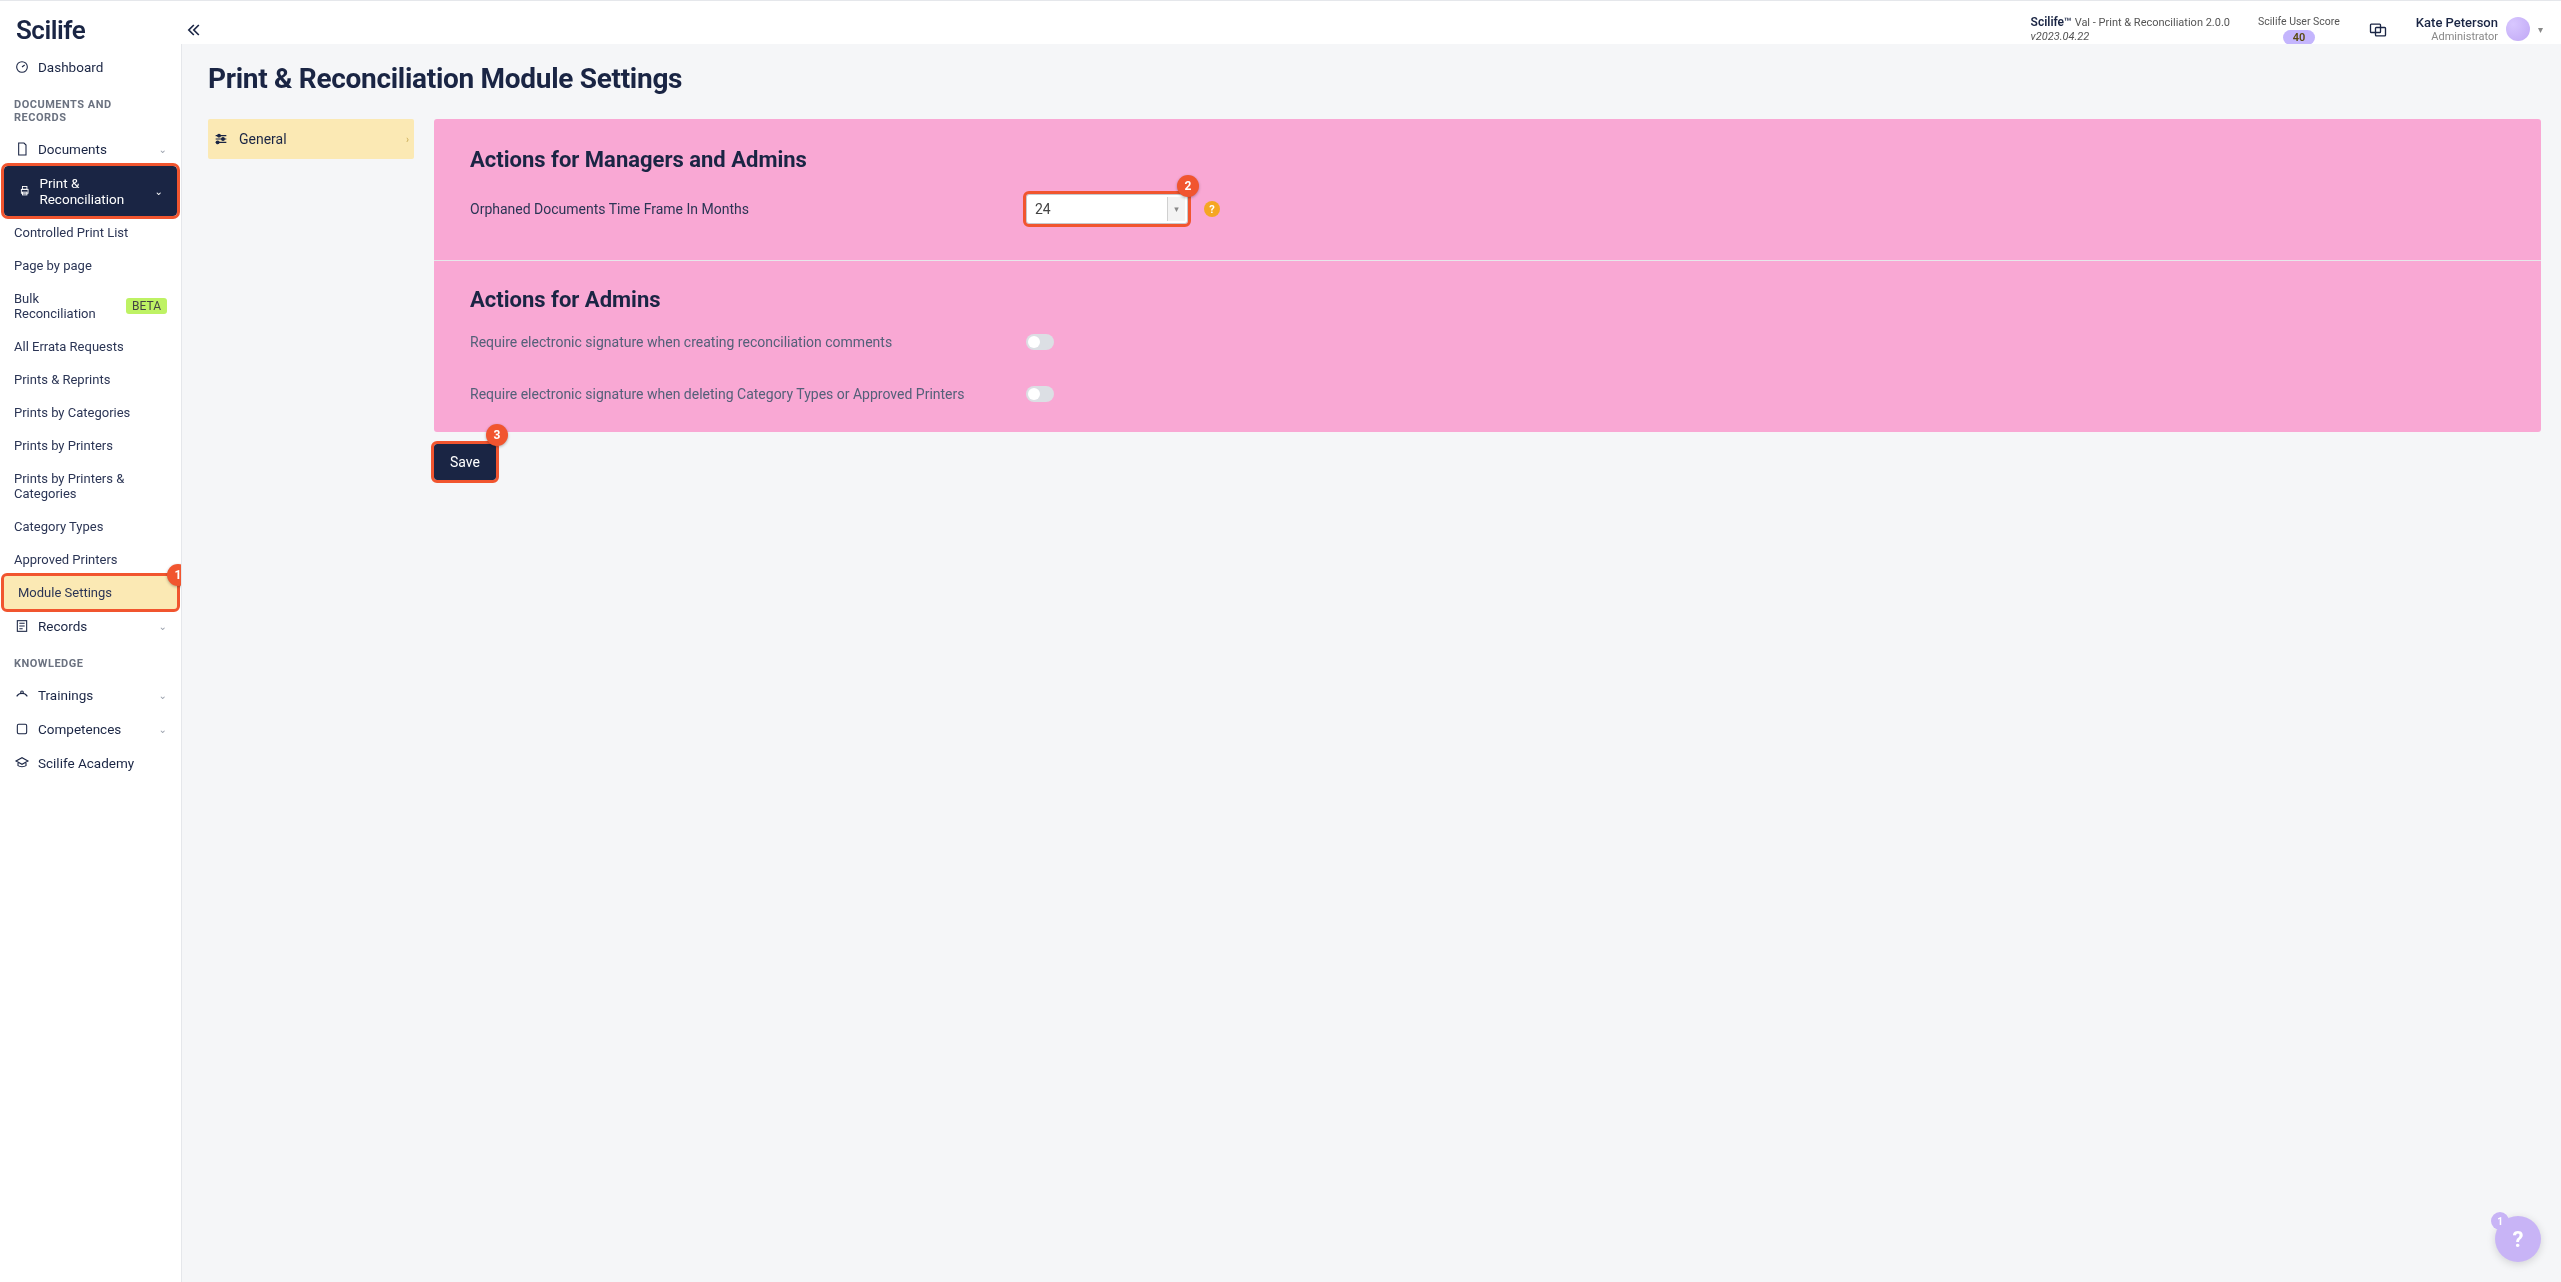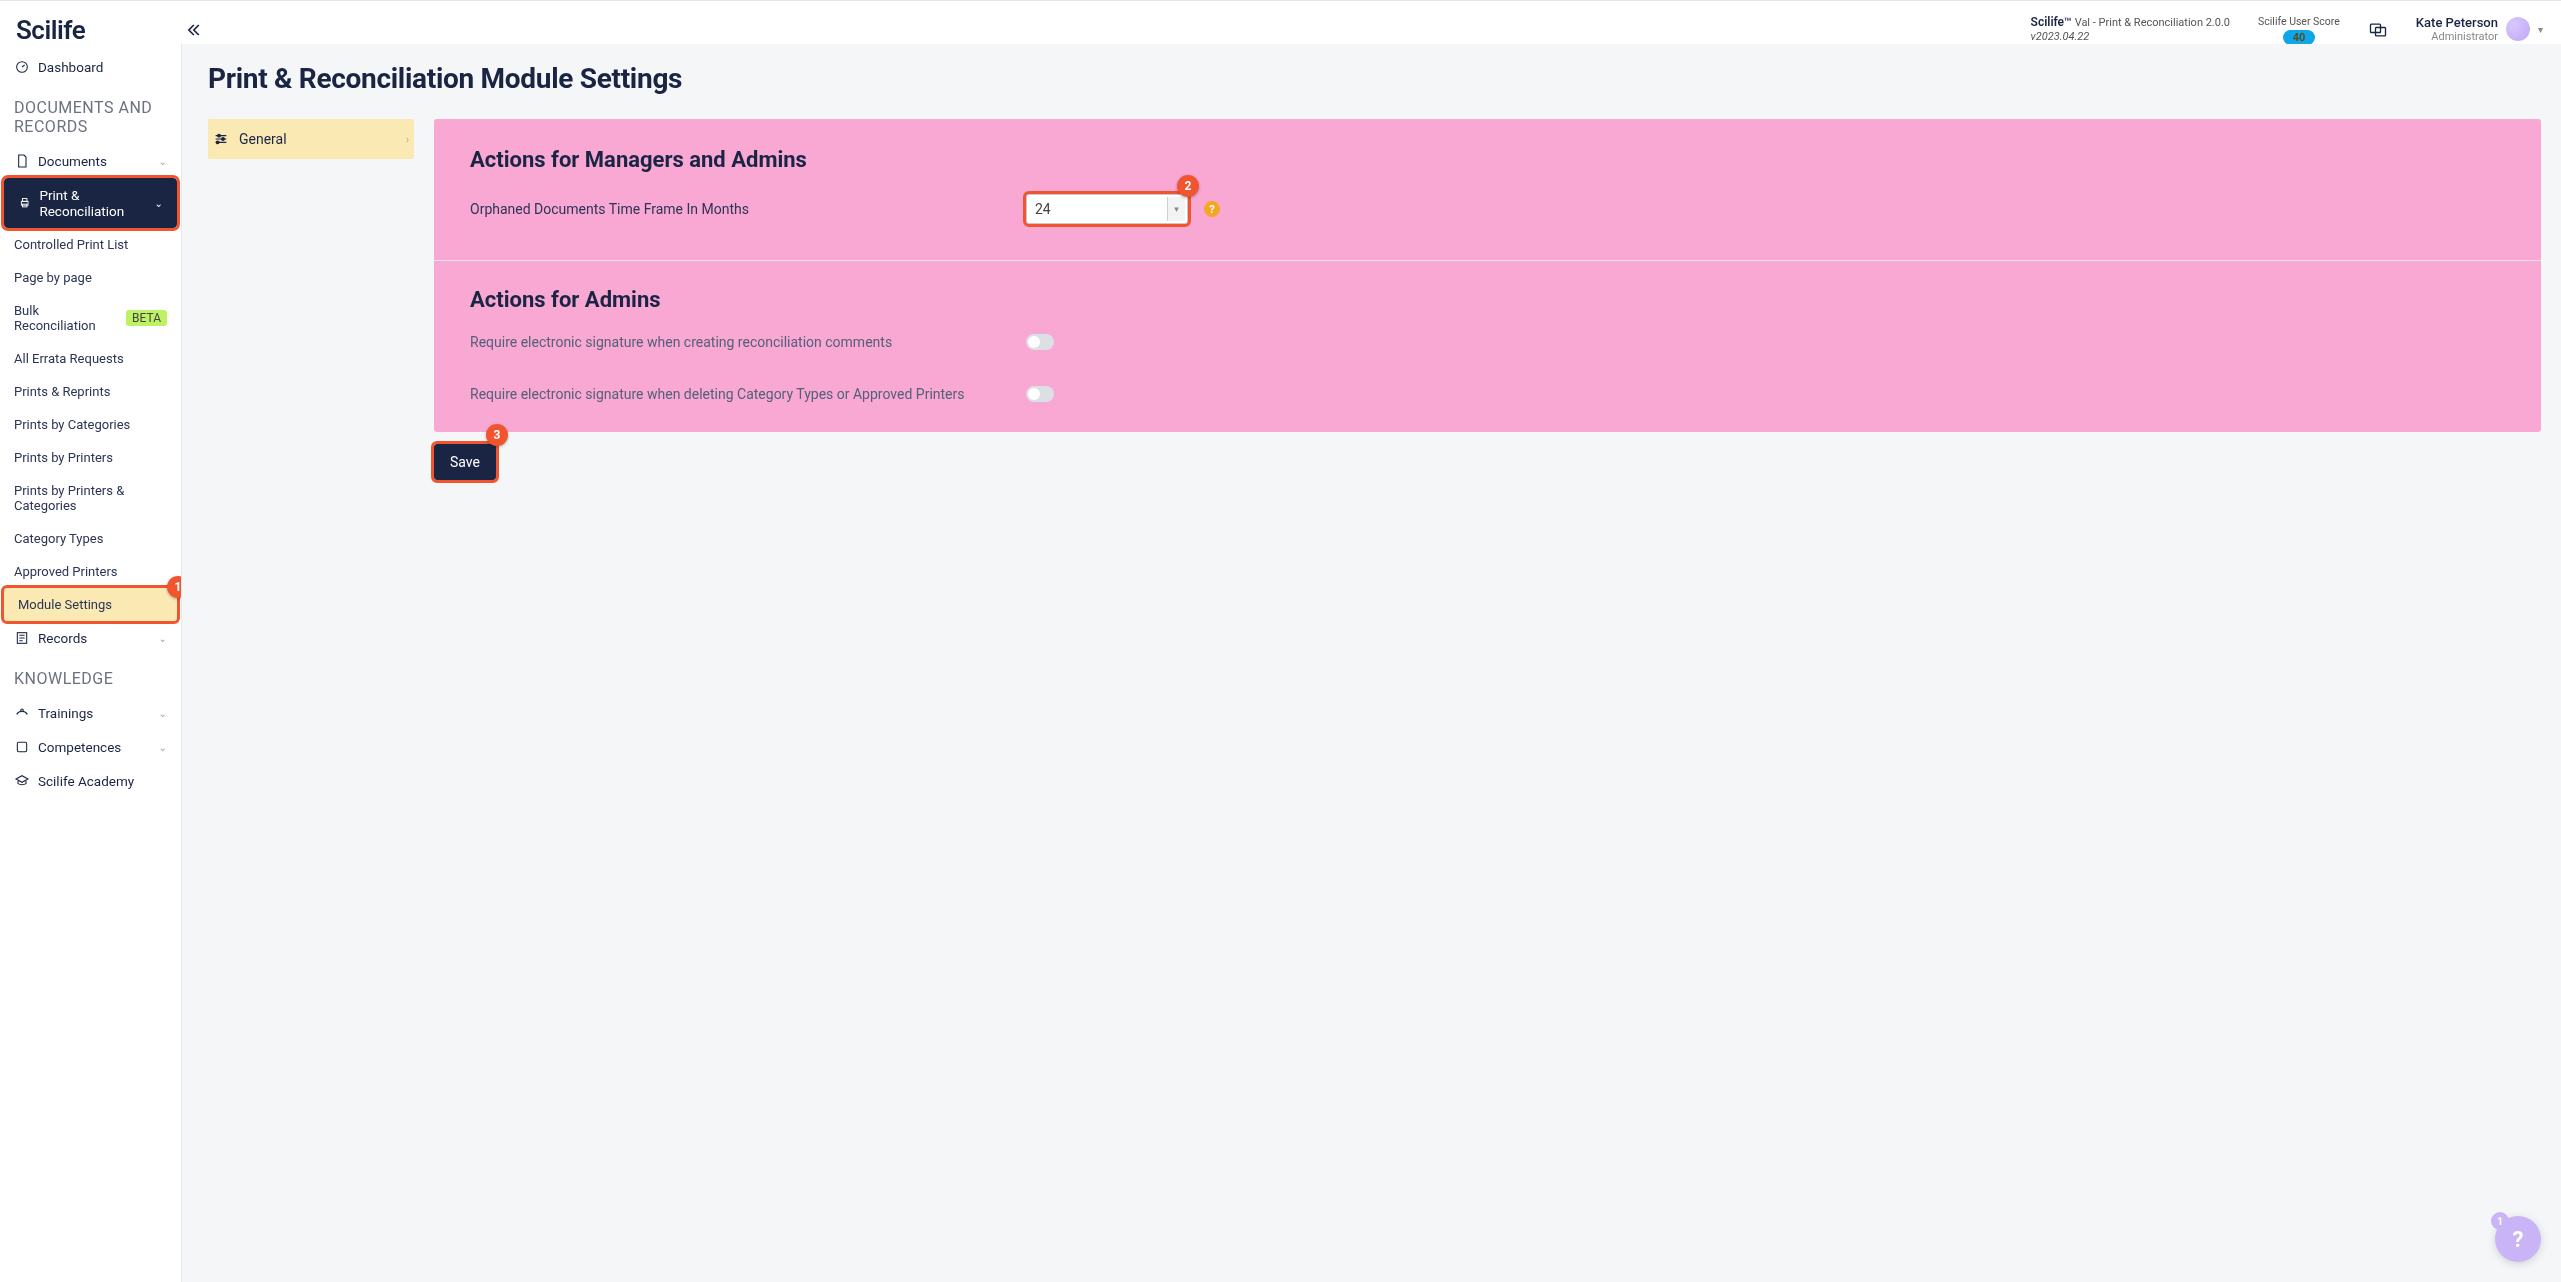--- a/index.html
+++ b/index.html
@@ -46,21 +46,21 @@
     gap: 28px;
     margin-left: auto;
   }
   .product-info { text-align: left; line-height:1.25; }
   .product-info .p1 { font-size:12px; color:#1a2544; font-weight:600;}
   .product-info .p1 .sub { font-weight:400; font-size:11px; color:#555;}
   .product-info .p2 { font-size:11px; color:#555; font-style: italic;}
   .score-wrap { text-align:center; }
   .score-wrap .label { font-size:10.5px; color:#555;}
   .score-badge {
-    background:#0ea5e9; color:#5a4a10;
+    background:#c4b5fd; color:#5a4a10;
     display:inline-block; padding:1px 10px; border-radius:10px;
     font-size:11px; font-weight:600; margin-top:2px;
   }
   .notif-icon { color:#1a2544; cursor:pointer; display:flex; }
   .user-block { display:flex; align-items:center; gap:8px; }
   .user-text { text-align:right; line-height:1.15;}
   .user-text .name{ font-size:13px; color:#1a2544; font-weight:500;}
   .user-text .role{ font-size:11px; color:#888;}
   .user-avatar {
     width:24px; height:24px; border-radius:50%;
@@ -86,22 +86,22 @@
   .nav-item {
     display:flex; align-items:center; gap:8px;
     padding: 9px 14px;
     color:#1a2544; font-size:13.5px;
     cursor:pointer;
     position:relative;
   }
   .nav-item .chev { margin-left:auto; color:#9aa0ac; font-size:10px; }
   .nav-section-label {
     padding: 14px 14px 8px 14px;
-    font-size:16px; letter-spacing:.5px;
-    color:#6b7280; font-weight:400;
+    font-size:11px; letter-spacing:.5px;
+    color:#6b7280; font-weight:700;
   }
   .nav-item.active-dark {
     background:#1a2544; color:#fff; border-radius:4px;
     margin: 0 4px;
     outline: 3px solid #f1552f;
     outline-offset: 0;
   }
   .nav-item.active-dark .chev { color:#fff; }
   .nav-item.sub { padding-left: 14px; font-size:13px; color:#2b3555;}
   .nav-item.selected-sub {

